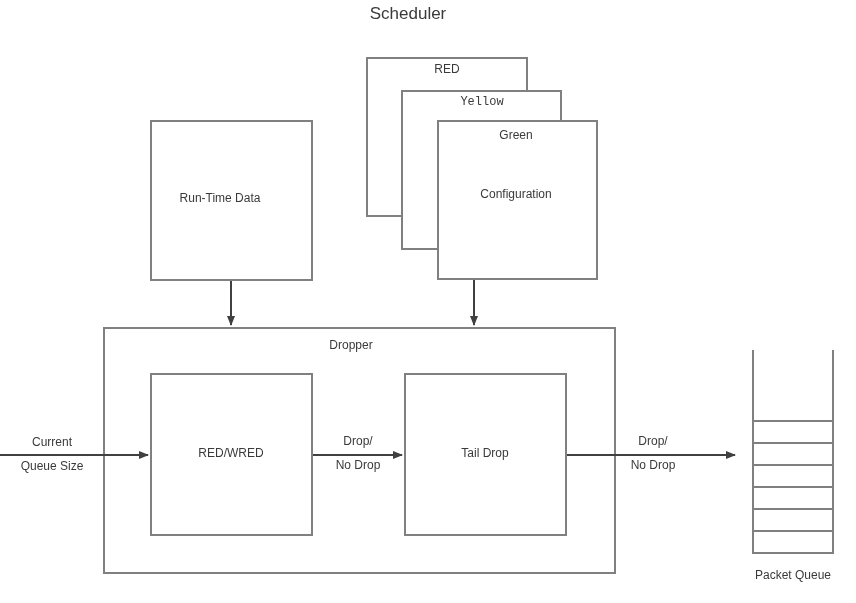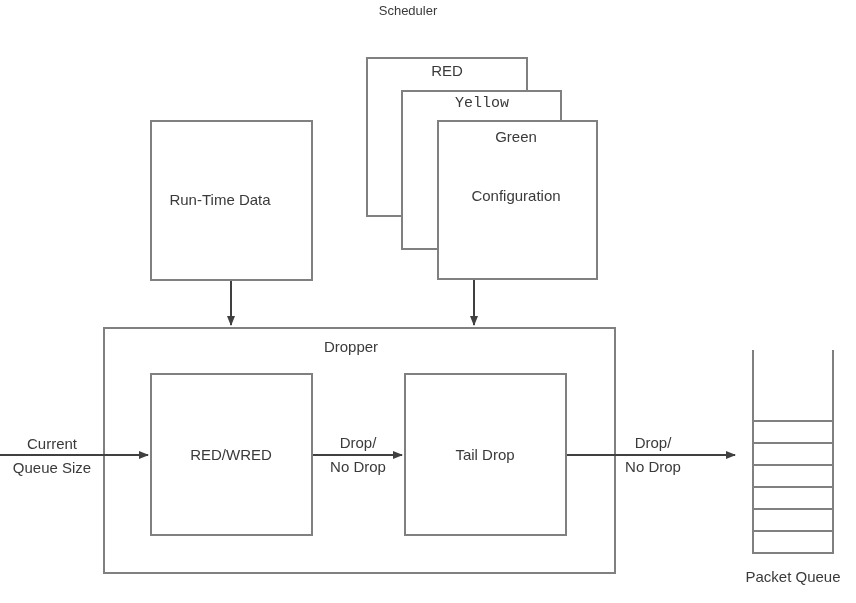--- a/index.html
+++ b/index.html
@@ -17,21 +17,21 @@
     overflow: hidden;
   }
   .box {
     position: absolute;
     border: 2px solid #808080;
     background: #ffffff;
     box-sizing: border-box;
   }
   .lbl {
     position: absolute;
-    font-size: 15px;
+    font-size: 12px;
     color: #3a3a3a;
     white-space: nowrap;
     line-height: 1.25;
   }
   .lbl.center {
     transform: translateX(-50%);
     text-align: center;
   }
   .lbl.two {
     text-align: left;
@@ -55,21 +55,21 @@
     position: absolute;
     background: #808080;
     height: 2px;
   }
 </style>
 </head>
 <body>
 
 <div id="canvas">
 
-  <div class="lbl center" style="left:408px; top:3px; font-size:13px;">Scheduler</div>
+  <div class="lbl center" style="left:408px; top:3px; font-size:17px;">Scheduler</div>
 
   <div class="box" style="left:366px; top:57px; width:162px; height:160px;"></div>
   <div class="lbl center" style="left:447px; top:62px;">RED</div>
 
   <div class="box" style="left:401px; top:90px; width:161px; height:160px;"></div>
   <div class="lbl center" style="left:482px; top:95px;font-family:Liberation Mono, monospace;">Yellow</div>
 
   <div class="box" style="left:437px; top:120px; width:161px; height:160px;"></div>
   <div class="lbl center" style="left:516px; top:128px;">Green</div>
   <div class="lbl center" style="left:516px; top:187px;">Configuration</div>

